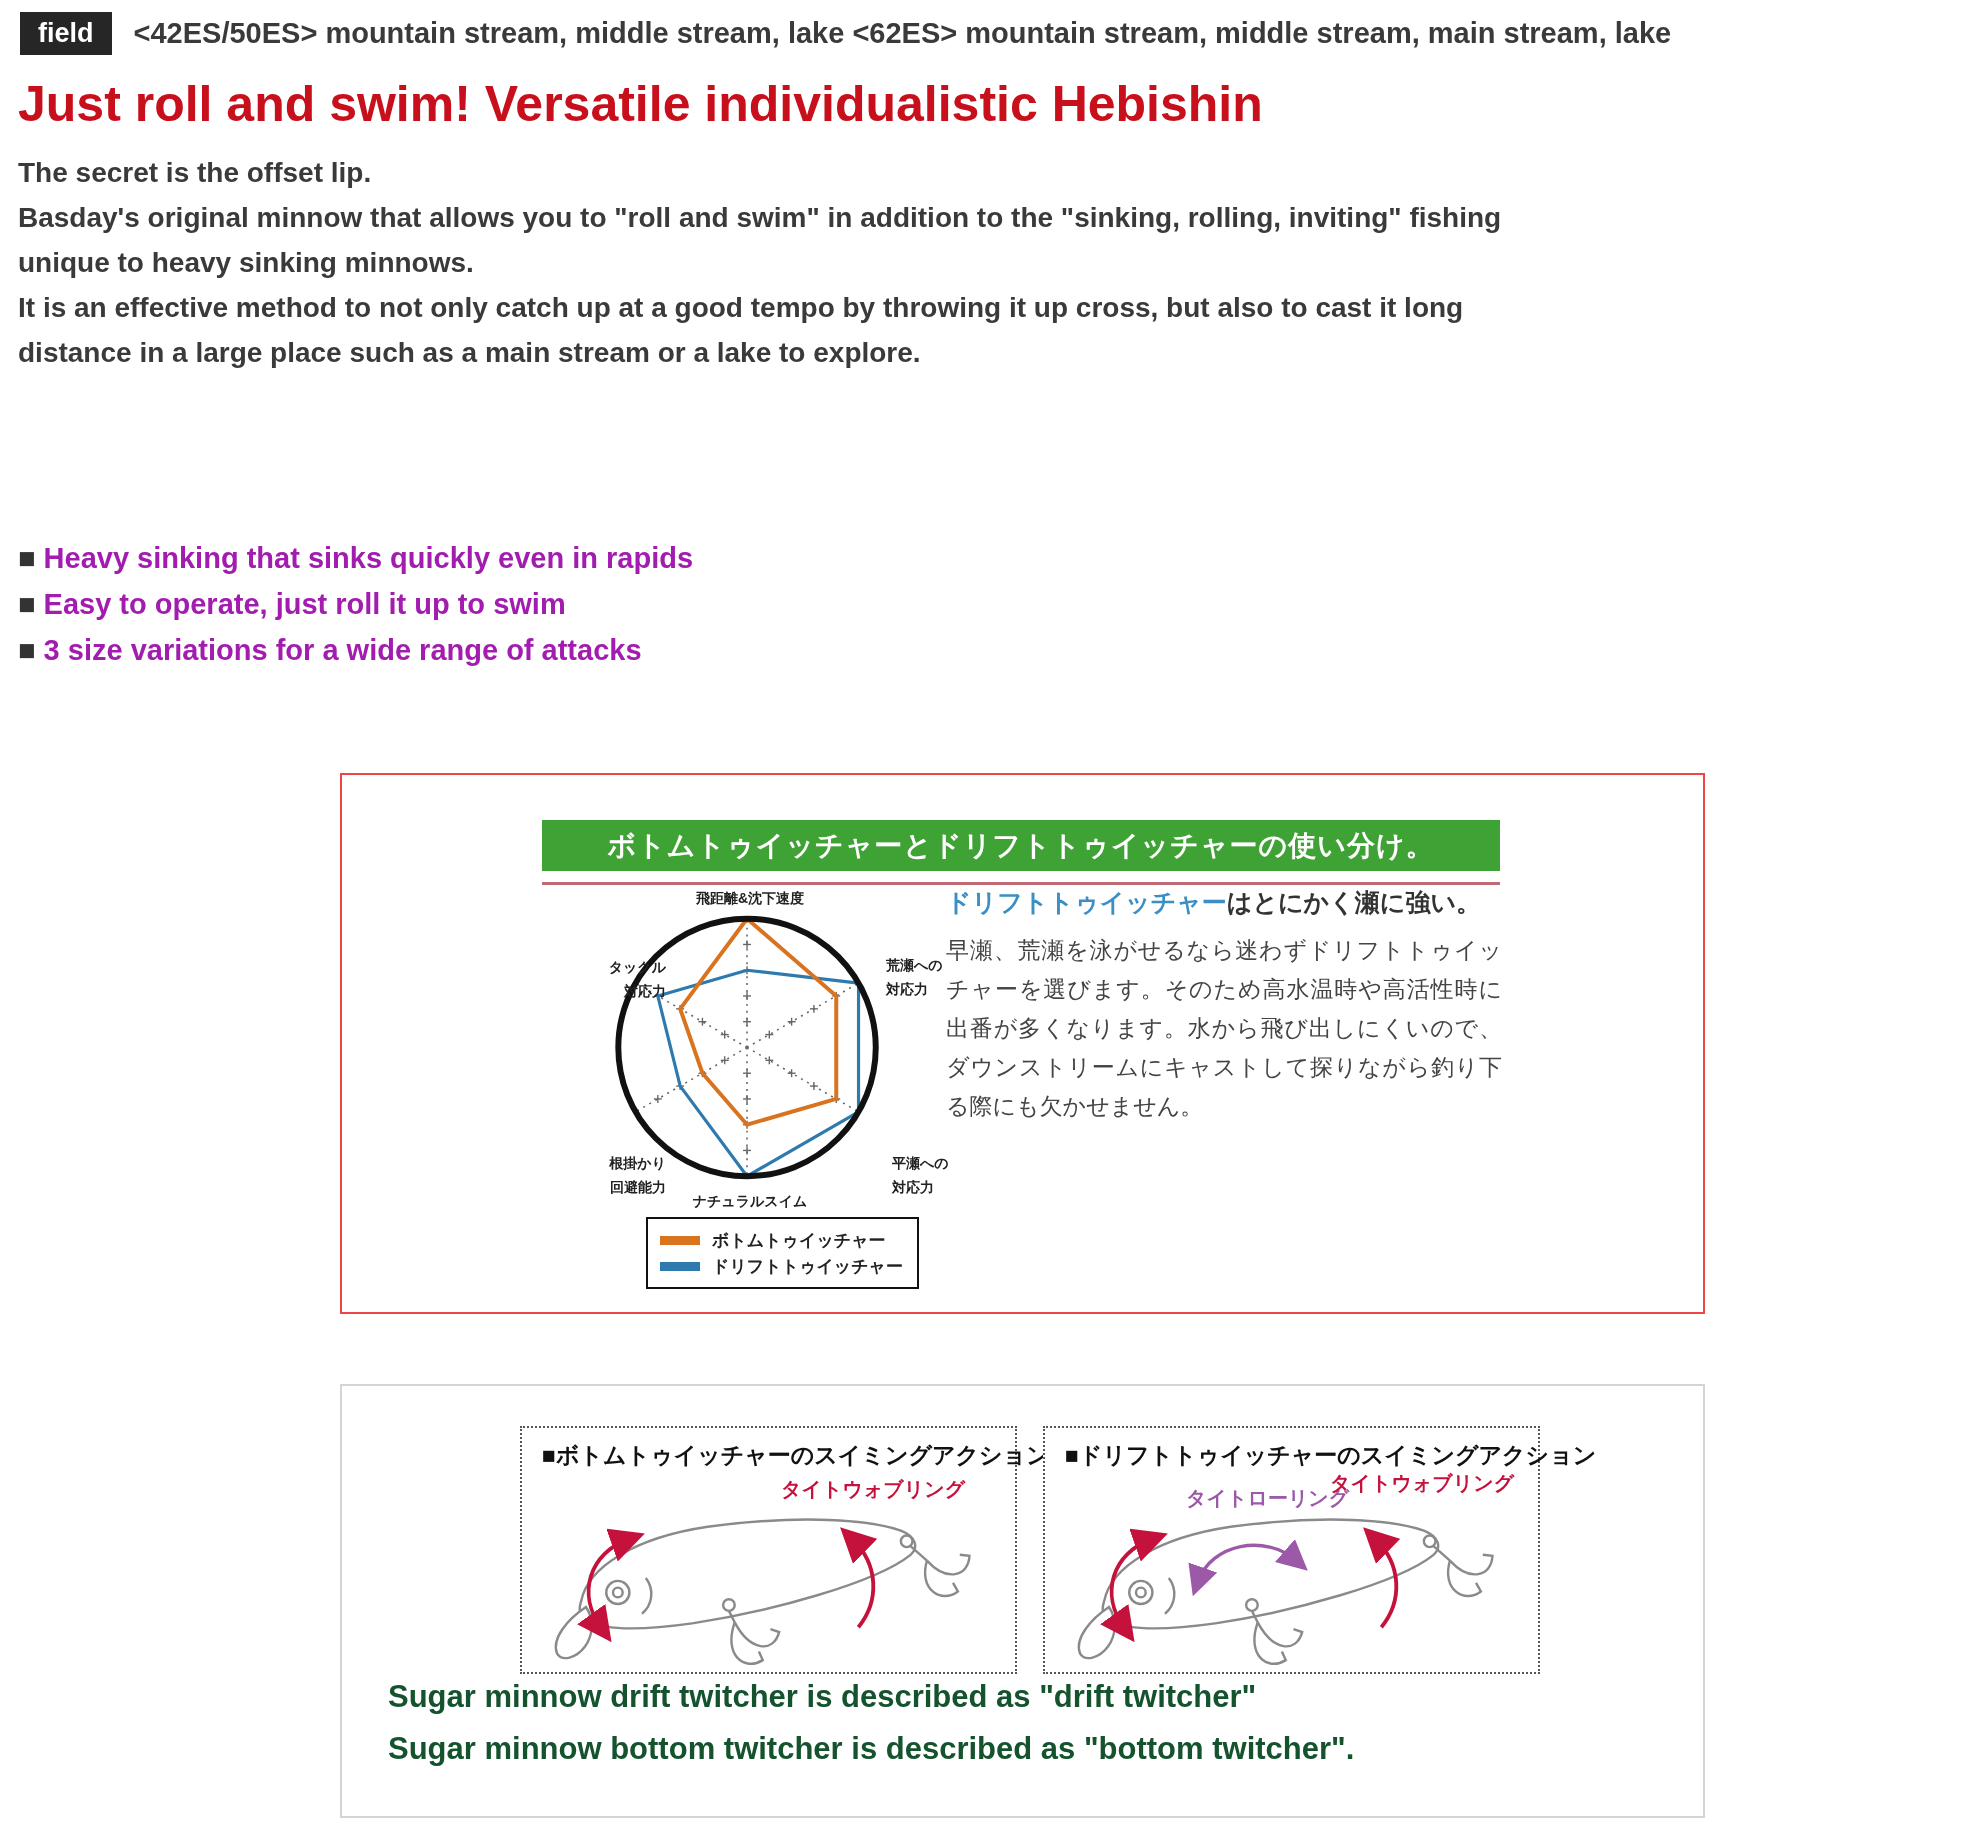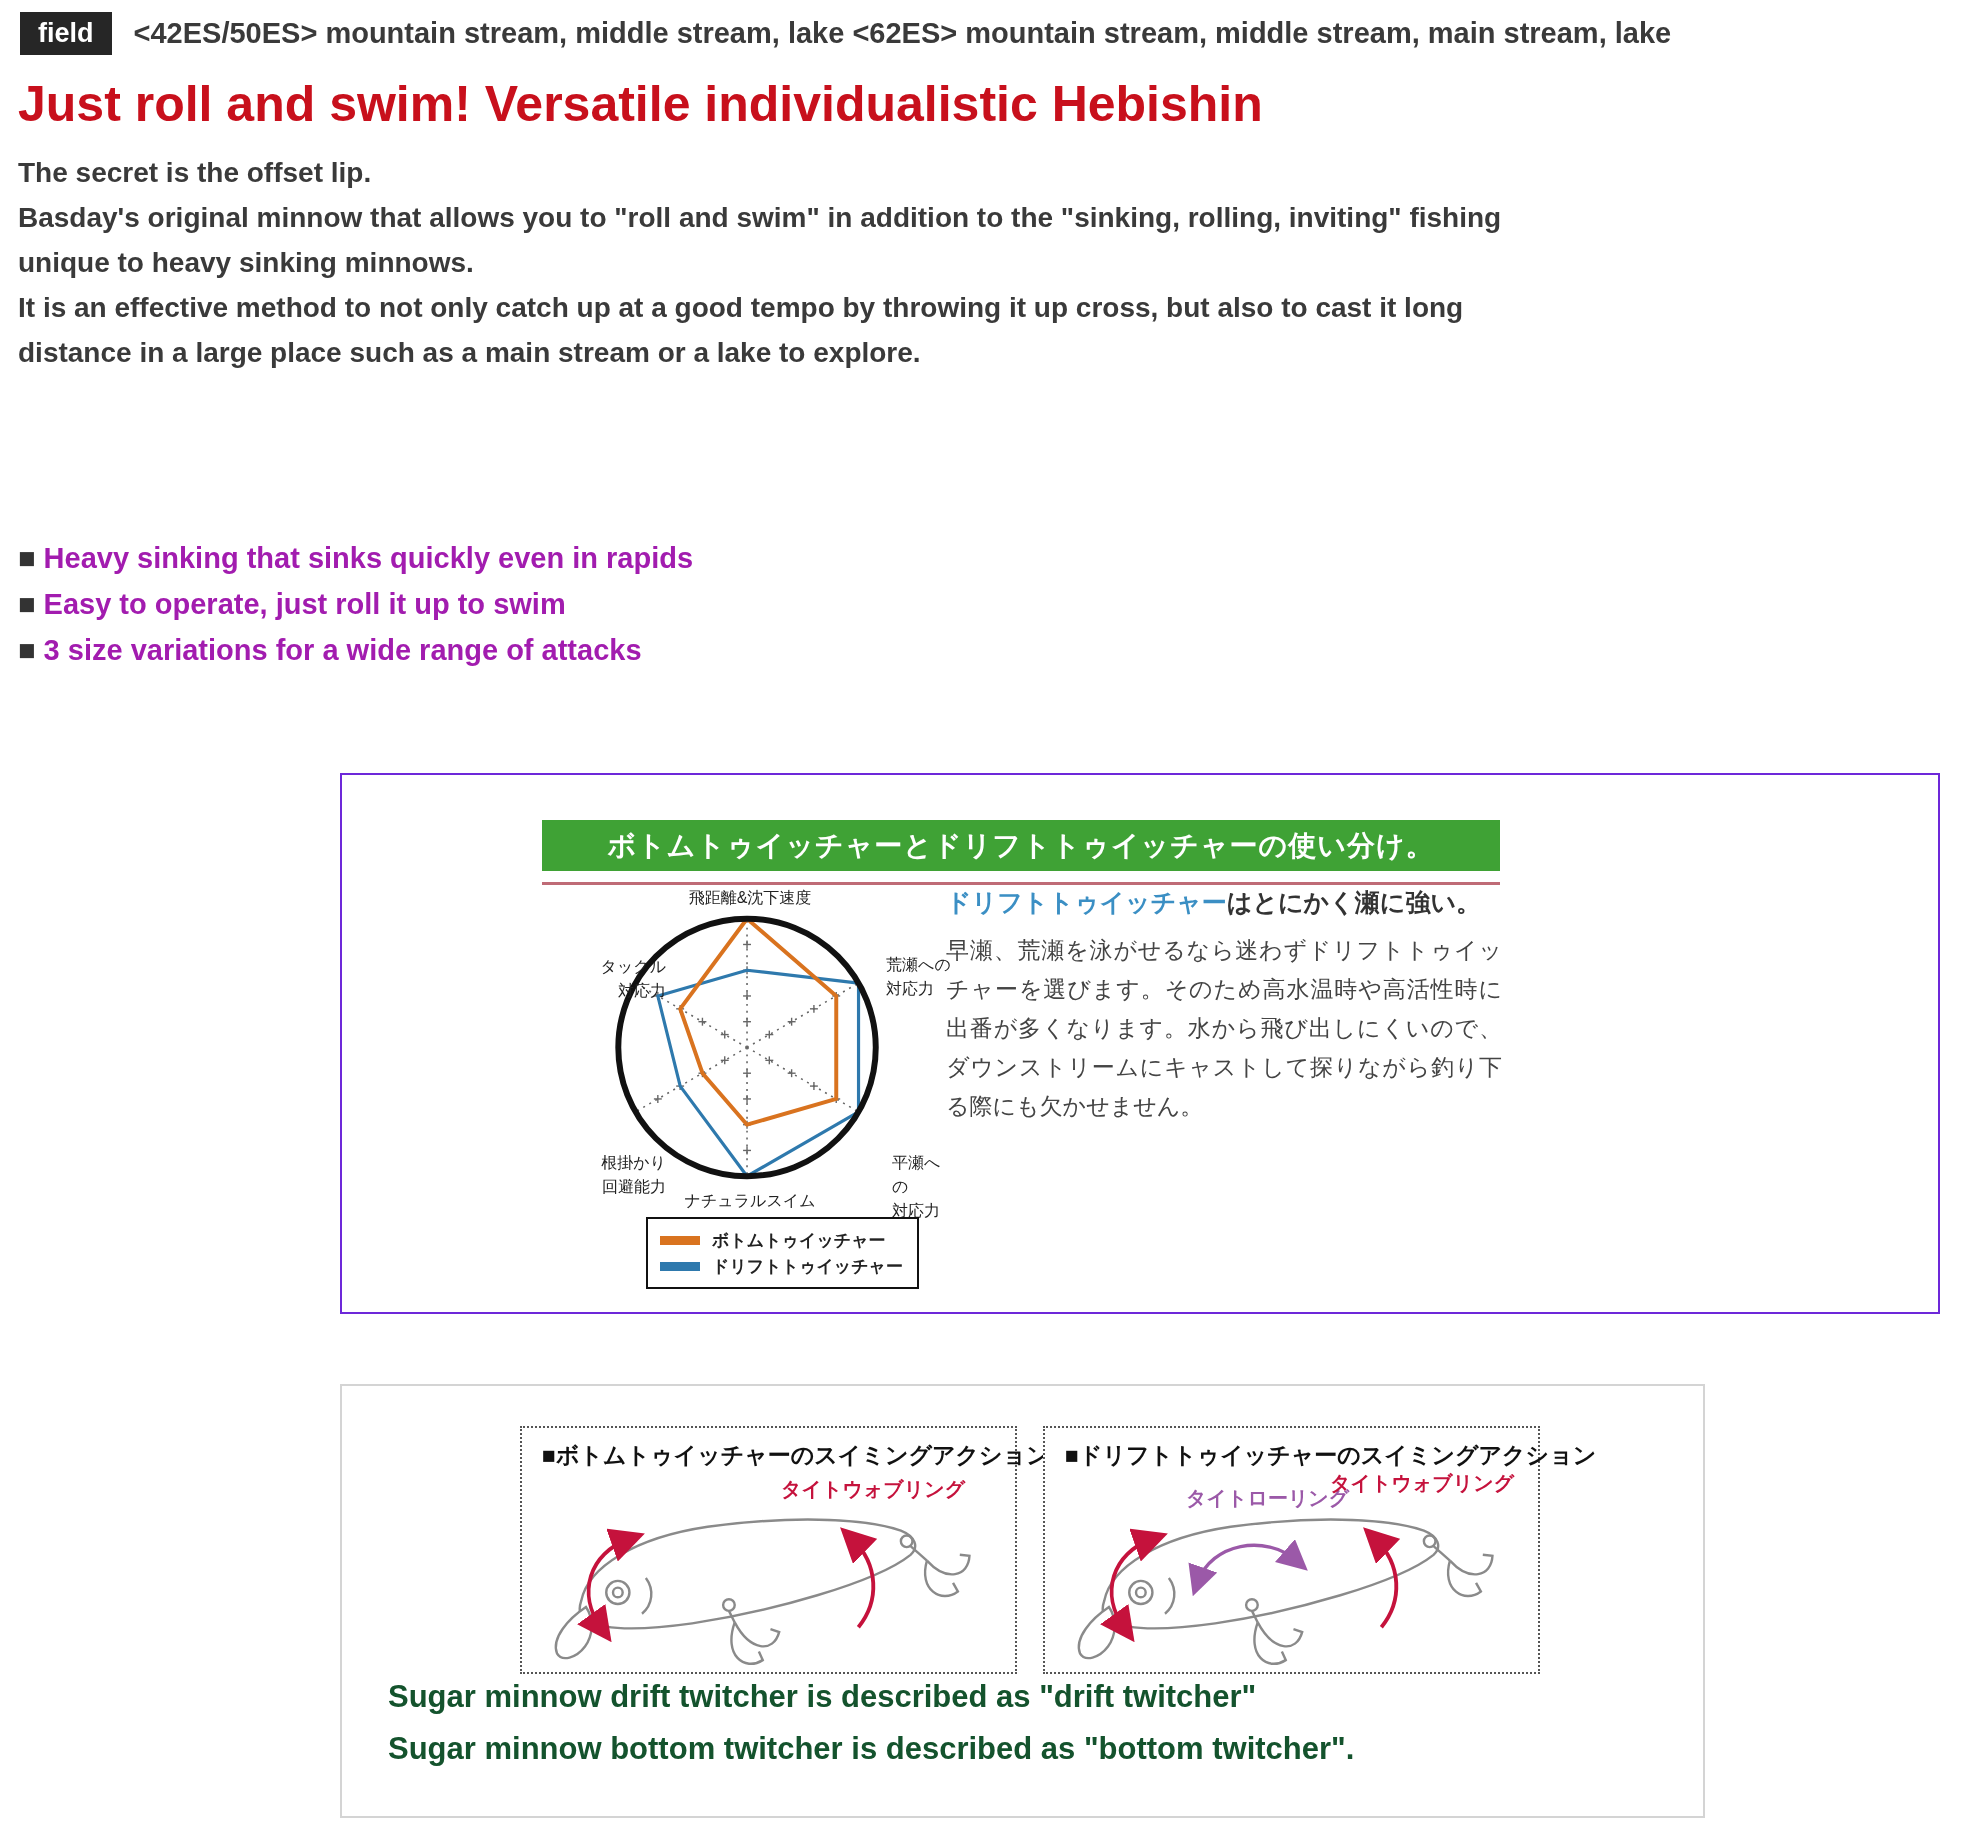--- a/index.html
+++ b/index.html
@@ -15,27 +15,27 @@
   
   .page-title{position:absolute;top:75px;left:18px;margin:0;font-size:50px;font-weight:bold;color:#c8101c;letter-spacing:0px;}
   
   .intro{position:absolute;top:150px;left:18px;width:1564px;font-size:28px;font-weight:bold;line-height:45px;color:#3a3a3a;}
   .intro p{margin:0;}
   
   .bullets{position:absolute;top:535px;left:18px;font-size:29px;font-weight:bold;color:#a21caf;}
   .bullets div{line-height:46px;}
   .bullets div::before{content:"■ ";color:#333;}
   
-  .usage-box{position:absolute;left:340px;top:773px;width:1600px;height:541px;border:2px solid #6d28d9;background:#fff;box-sizing:border-box;}
+  .usage-box{position:absolute;left:340px;top:773px;width:1365px;height:541px;border:2px solid #ef4444;background:#fff;box-sizing:border-box;}
   .usage-header{position:absolute;left:200px;top:45px;width:958px;height:51px;color:#fff;font-size:28px;font-weight:bold;text-align:center;line-height:51px;letter-spacing:1px;}
   .usage-redline{position:absolute;left:200px;top:107px;width:958px;height:3px;background:#bf6b76;}
   
   .radar{position:absolute;left:205px;top:111px;width:406px;height:416px;}
   .radar svg{position:absolute;left:0;top:0;}
-  .axis-label{position:absolute;font-size:16px;line-height:24px;color:#222;font-weight:normal;white-space:pre-line;}
+  .axis-label{position:absolute;font-size:14px;line-height:24px;color:#222;font-weight:bold;white-space:pre-line;}
   .lbl-0{left:0;right:0;top:0;text-align:center;}
   .lbl-1{left:339px;top:67px;text-align:left;}
   .lbl-2{left:345px;top:265px;text-align:left;}
   .lbl-3{left:0;right:0;top:303px;text-align:center;}
   .lbl-4{left:24px;top:265px;width:95px;text-align:right;}
   .lbl-5{left:30px;top:69px;width:89px;text-align:right;}
   .legend{position:absolute;left:99px;top:331px;border:2px solid #111;background:#fff;padding:8px 14px 8px 12px;}
   .legend-row{display:flex;align-items:center;gap:12px;height:26px;}
   .swatch{display:inline-block;width:40px;height:9px;background:#999;}
   .legend-row span.lg-txt{font-size:17px;font-weight:bold;color:#222;white-space:nowrap;}

